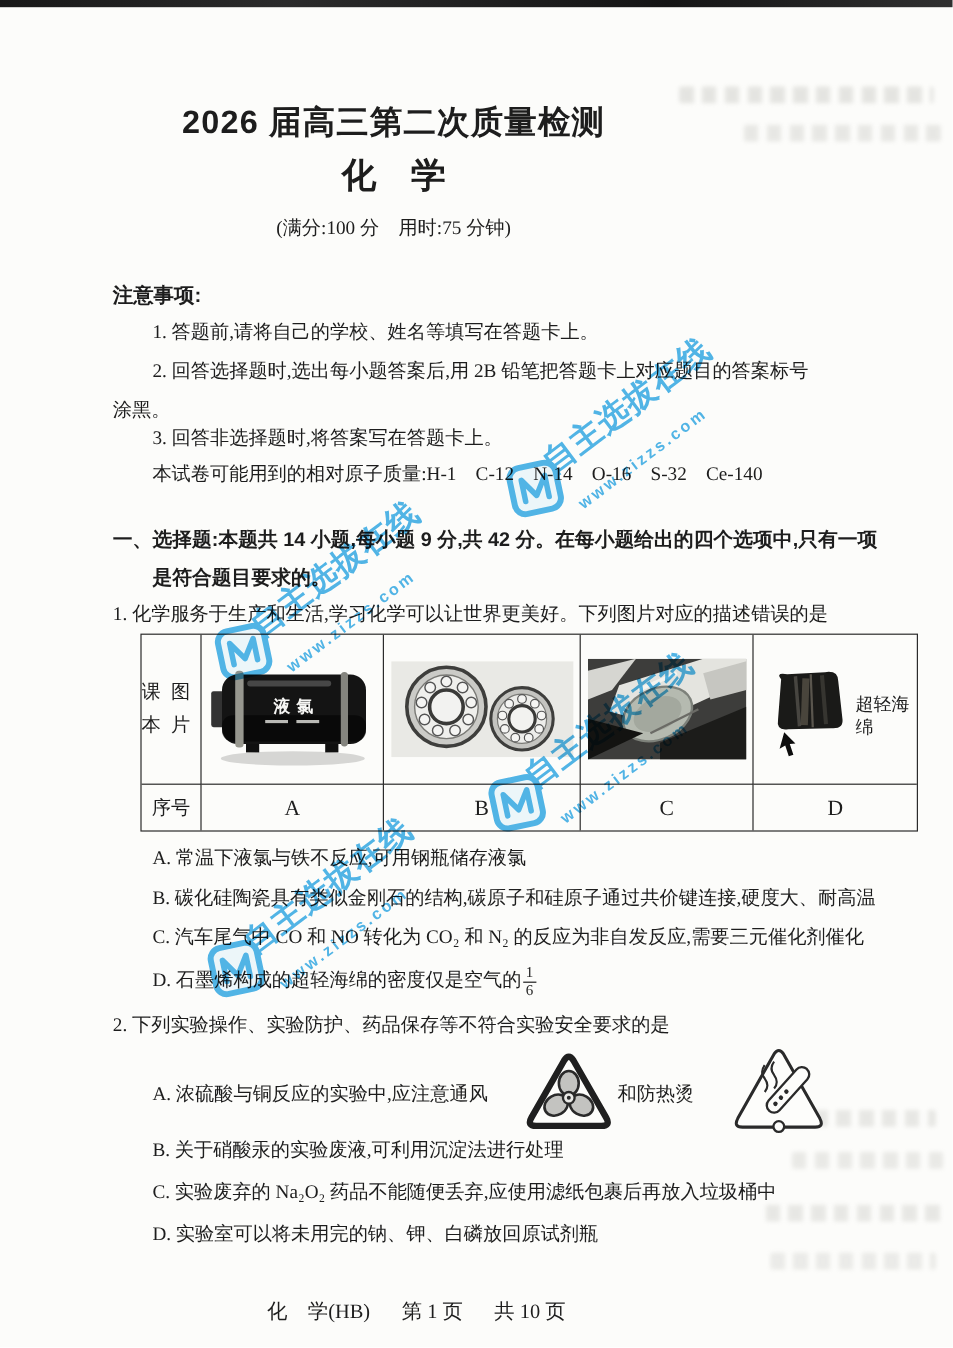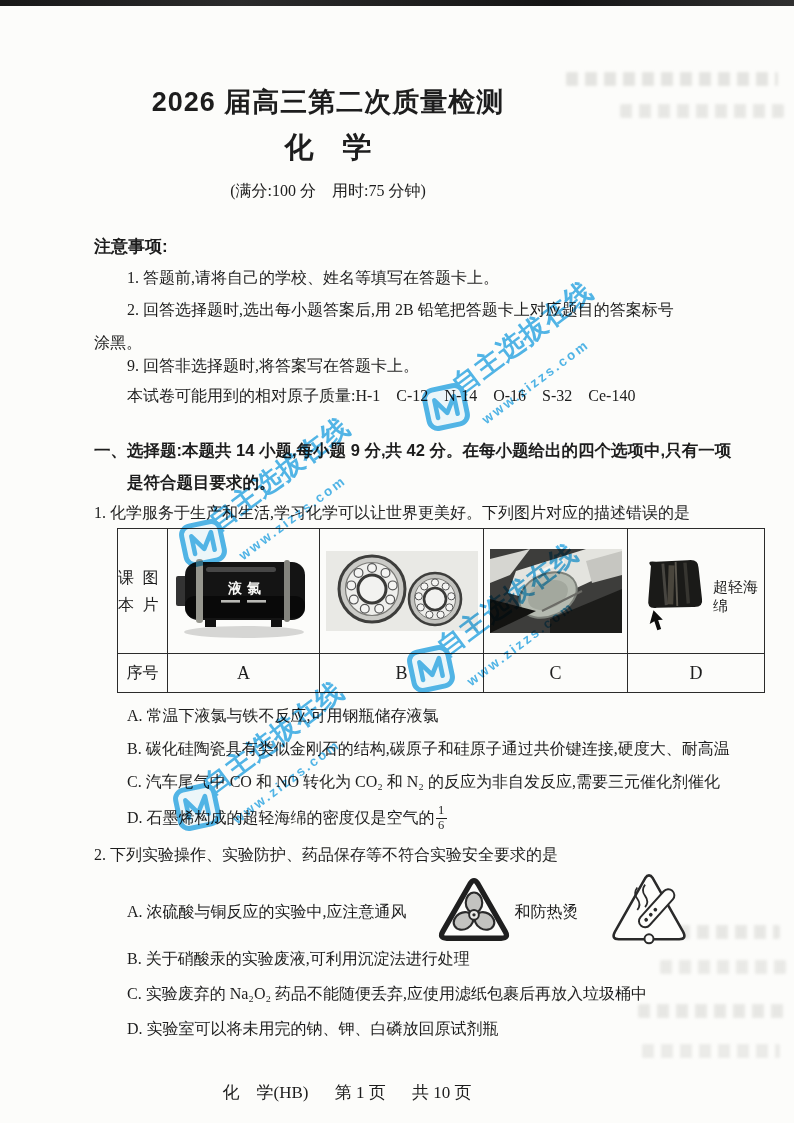--- a/index.html
+++ b/index.html
@@ -82,21 +82,21 @@
   <div class="smudge" style="left:642px;top:1044px;width:138px;opacity:.2;"></div>
 
   <div class="t sans bold center" style="top:86px;font-size:27px;letter-spacing:1px;">2026 届高三第二次质量检测</div>
   <div class="t sans bold center" style="top:129px;font-size:29px;">化　学</div>
   <div class="t serif center" style="top:181px;font-size:16px;">(满分:100 分　用时:75 分钟)</div>
 
   <div class="t sans bold" style="left:94px;top:236px;font-size:17px;">注意事项:</div>
   <div class="t body16" style="left:127px;top:268px;">1. 答题前,请将自己的学校、姓名等填写在答题卡上。</div>
   <div class="t body16" style="left:127px;top:300px;">2. 回答选择题时,选出每小题答案后,用 2B 铅笔把答题卡上对应题目的答案标号</div>
   <div class="t body16" style="left:94px;top:333px;">涂黑。</div>
-  <div class="t body16" style="left:127px;top:356px;">9. 回答非选择题时,将答案写在答题卡上。</div>
+  <div class="t body16" style="left:127px;top:356px;">3. 回答非选择题时,将答案写在答题卡上。</div>
   <div class="t body16" style="left:127px;top:386px;">本试卷可能用到的相对原子质量:H-1　C-12　N-14　O-16　S-32　Ce-140</div>
 
   <div class="t sans bold" style="left:94px;top:440px;font-size:16.5px;">一、选择题:本题共 14 小题,每小题 9 分,共 42 分。在每小题给出的四个选项中,只有一项</div>
   <div class="t sans bold" style="left:127px;top:472px;font-size:16.5px;">是符合题目要求的。</div>
 
   <div class="t body16" style="left:94px;top:503px;">1. 化学服务于生产和生活,学习化学可以让世界更美好。下列图片对应的描述错误的是</div>
 
   <div class="q1table">
     <div class="cell rowhead">
       <span>课本</span>

